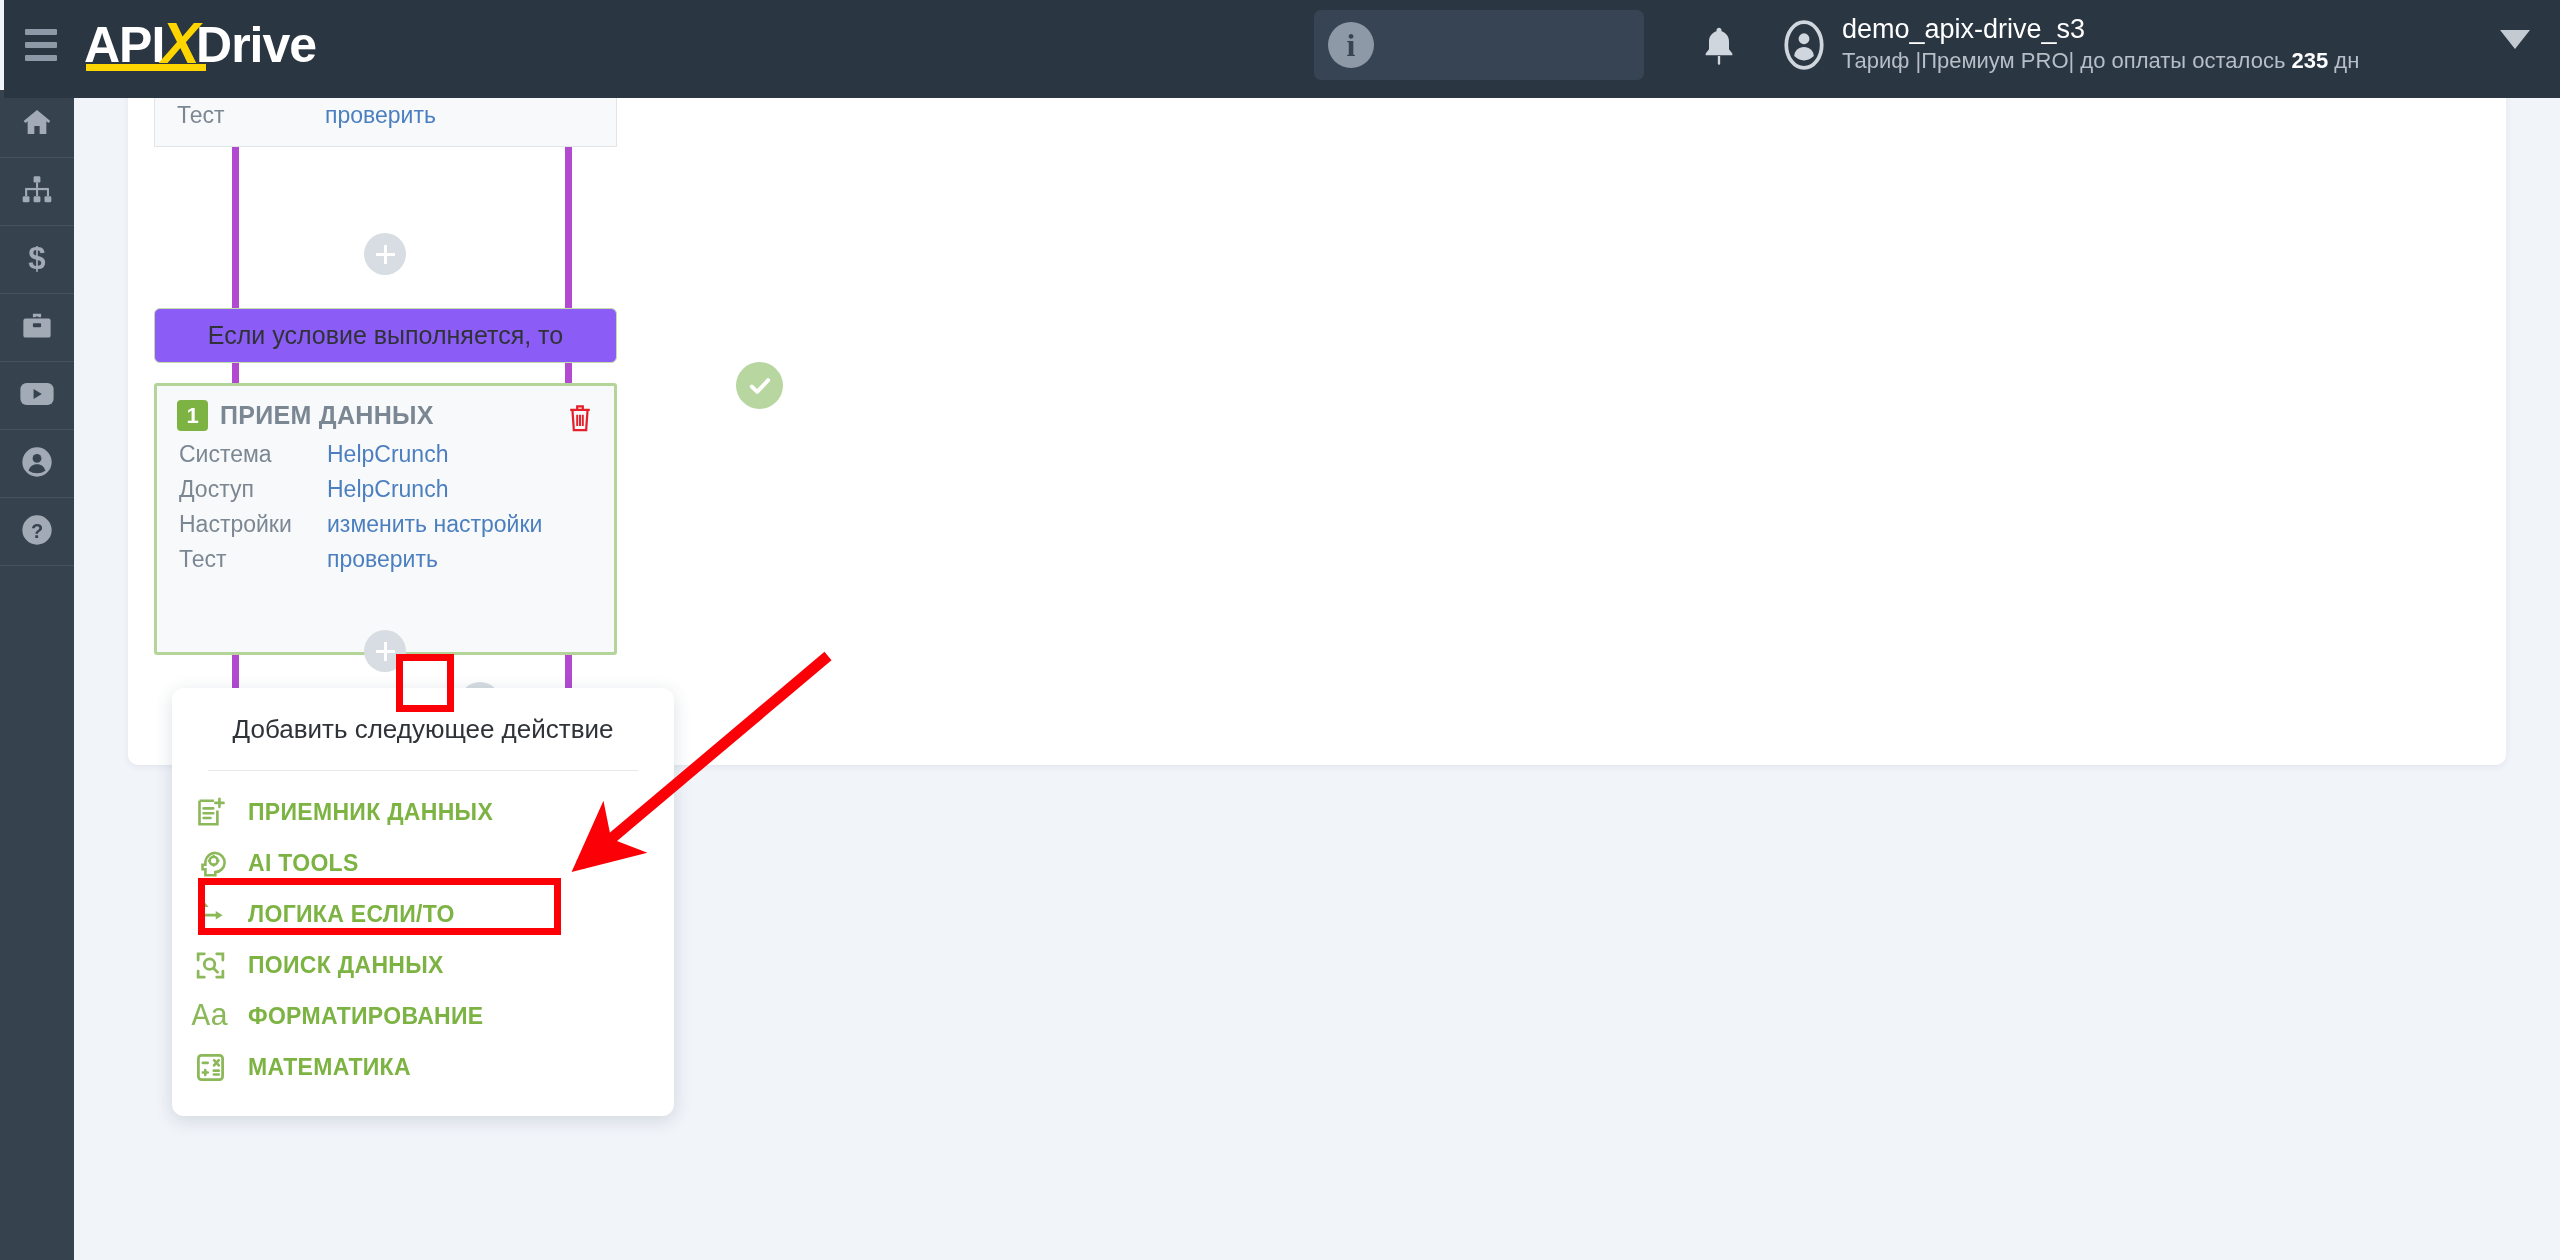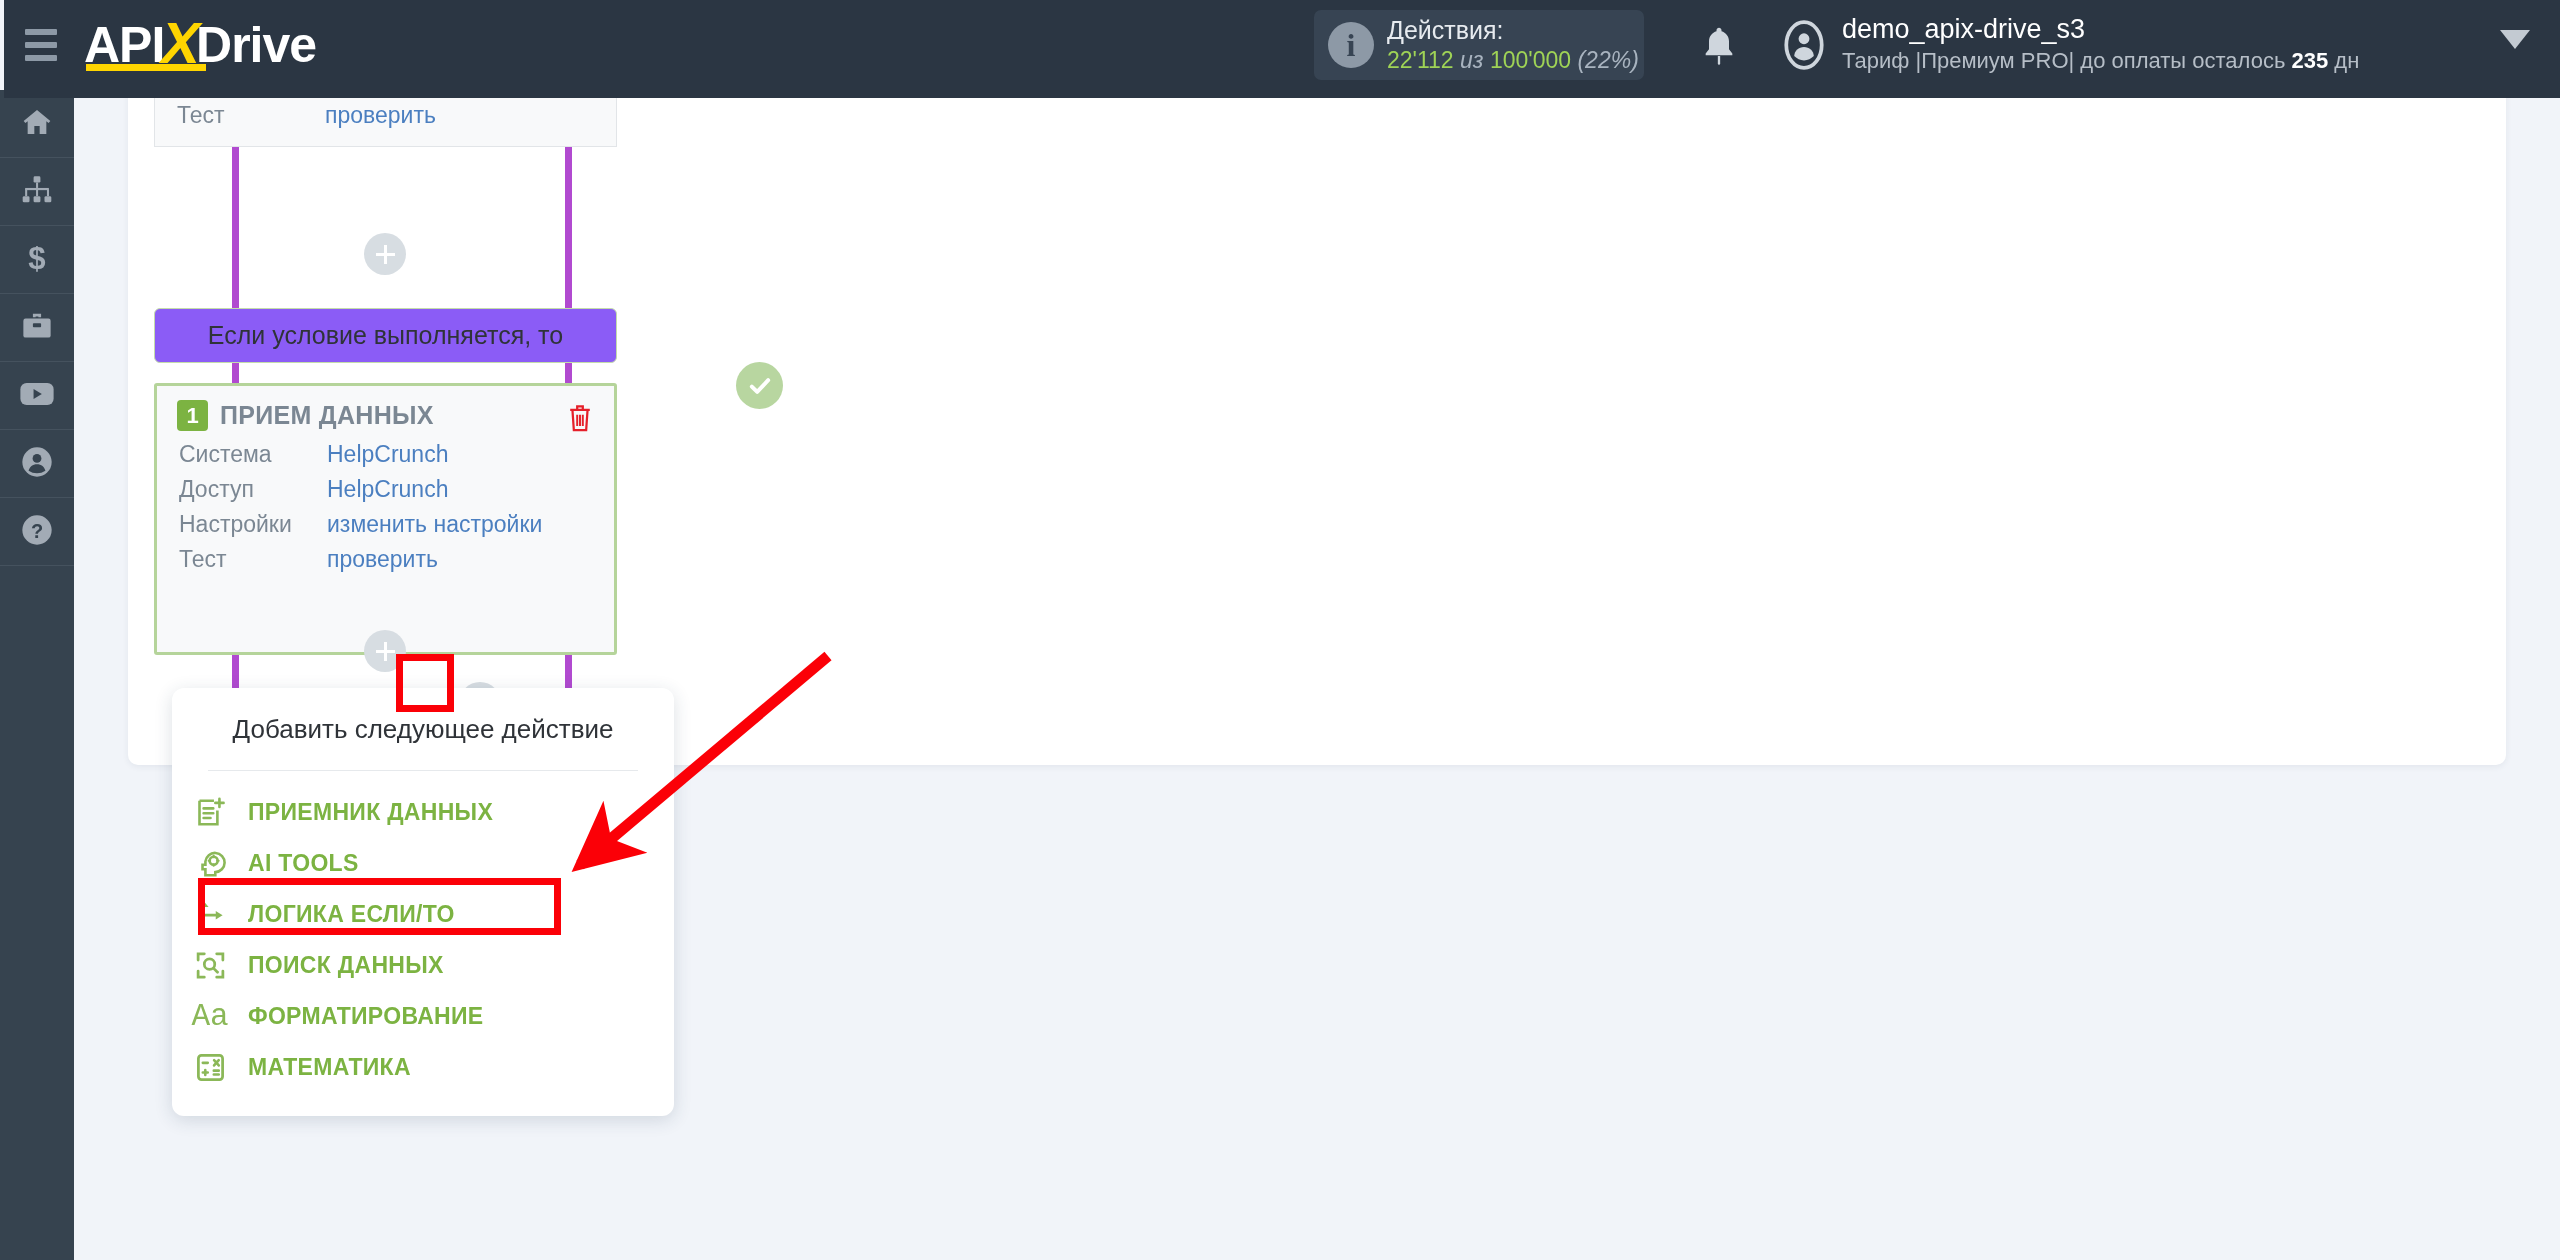--- a/index.html
+++ b/index.html
@@ -271,29 +271,20 @@
     <div class="logo-text">
       <span>API</span>
         <span class="x">X</span>
         <span>Drive</span>
     </div>
     <div class="logo-underline"></div>
   </div>
 
   <div class="actions-box">
     <div class="info-circle">i</div>
-    <div class="actions-txt">
-      <div class="actions-title">Действия:</div>
-      <div class="actions-val">
-        <span>22'112</span>
-        <span class="dim">из</span>
-        <span>100'000</span>
-        <span class="dim">(22%)</span>
-      </div>
-    </div>
   </div>
 
   <div class="bell">
     <svg width="40" height="44" viewBox="0 0 24 26">
       <path fill="#cfd6dd" d="M12 2c-.8 0-1.5.7-1.5 1.5v.7C7.9 4.9 6 7.3 6 10.2V15l-2 2.5v1h16v-1L18 15v-4.8c0-2.9-1.9-5.3-4.5-6V3.5C13.5 2.7 12.8 2 12 2z"></path>
       <path fill="#cfd6dd" d="M11.3 19h1.4v4.6l-.7 1-.7-1z"></path>
     </svg>
   </div>
 
   <div class="avatar-ic">

